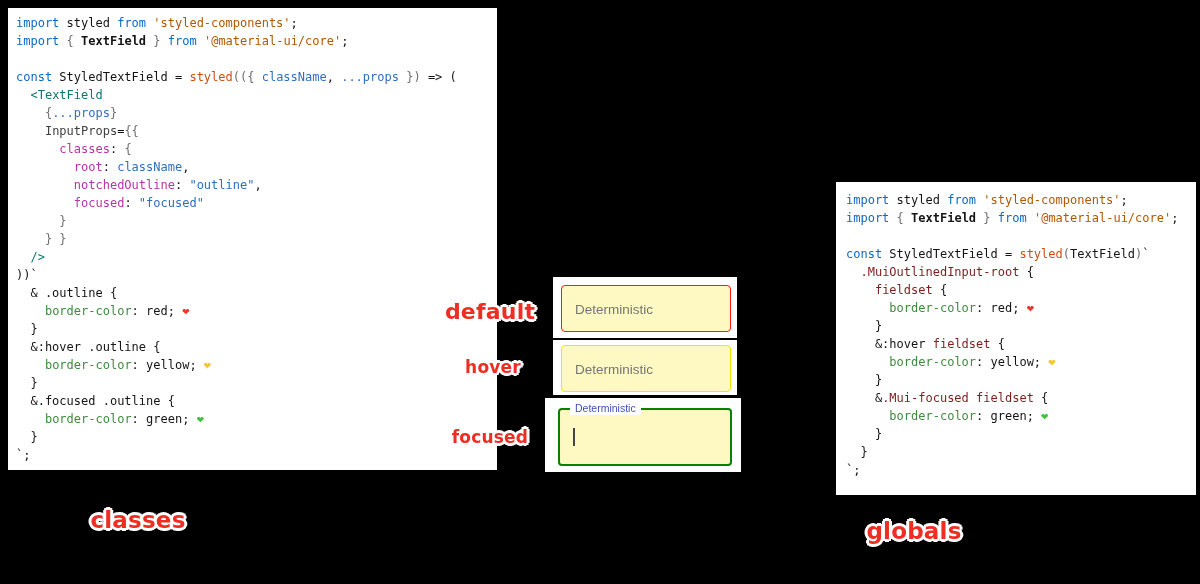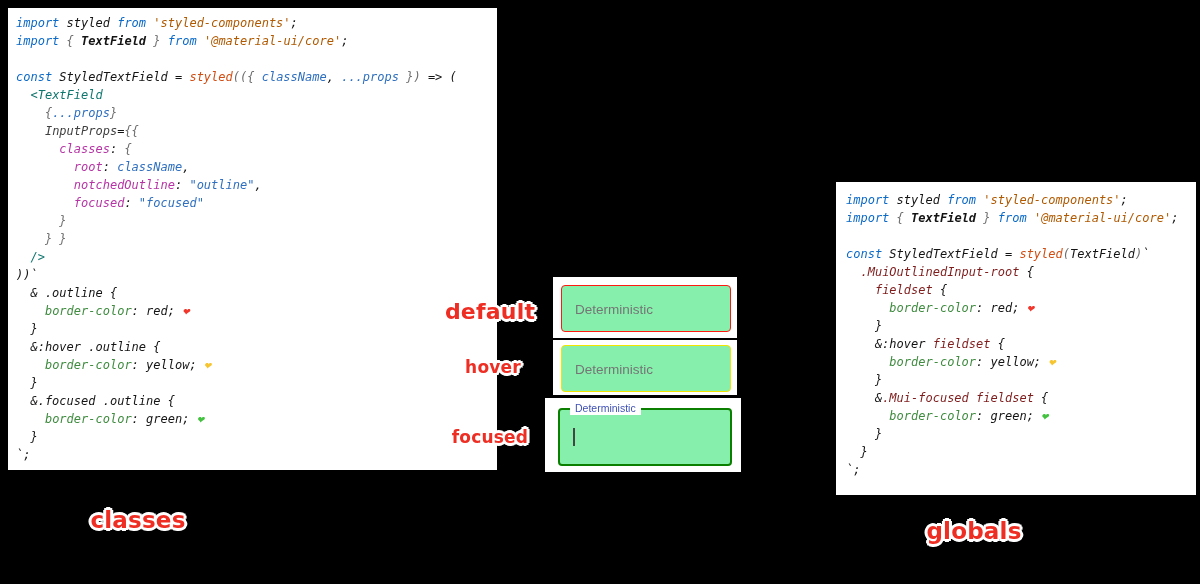--- a/index.html
+++ b/index.html
@@ -9,21 +9,21 @@
   }
 
   
   .code-panel {
     position:absolute; background:#fff; box-sizing:border-box;
     font-family:"DejaVu Sans Mono", monospace;
     font-size:12px; line-height:18px; color:#111; white-space:pre;
   }
   #code-left  { left:8px;   top:8px;   width:489px; height:462px; padding:6px 8px; }
   #code-right { left:836px; top:182px; width:360px; height:313px; padding:9px 10px; }
-  .cl { height:18px;font-style:italic; }
+  .cl { height:18px; }
 
   .tok-k   { color:#0b69c7; }            
   .tok-s   { color:#b05900; }            
   .tok-sb  { color:#2e6fbf; }            
   .tok-fn  { color:#d14d12; }            
   .tok-cm  { color:#0f766e; }            
   .tok-g   { color:#404040; }            
   .tok-key { color:#b634a5; }            
   .tok-id  { color:#2e6fbf; }            
   .tok-pu  { color:#6e6e6e; }            
@@ -34,21 +34,21 @@
   .tok-hr  { color:var(--heart-red,#f2362b); }
   .tok-hy  { color:var(--heart-yellow,#f7c52f); }
   .tok-hg  { color:var(--heart-green,#43c240); }
 
   
   .field-card { position:absolute; background:#fff; }
   #card-default { left:553px; top:277px; width:184px; height:61px; }
   #card-hover   { left:553px; top:340px; width:184px; height:55px; }
   #card-focused { left:545px; top:398px; width:196px; height:74px; }
 
-  .mui-field { position:absolute; border-radius:4px; background:#86efac; }
+  .mui-field { position:absolute; border-radius:4px; background:#fef9c3; }
   #field-default { left:8px;  top:8px;  width:168px; height:45px; border:1px solid var(--border-red,#ff1a10); }
   #field-hover   { left:8px;  top:5px;  width:168px; height:45px; border:1px solid var(--border-yellow,#f2e500); }
   #field-focused { left:13px; top:10px; width:170px; height:54px; border:2px solid var(--border-green,#0b8000); }
 
   .rest-label {
     position:absolute; left:13px; top:50%; transform:translateY(-50%);
     color:var(--rest-label-gray,#757575); font-size:13.5px;
     font-family:"Liberation Sans", sans-serif;
   }
   .notch-label {
@@ -69,21 +69,21 @@
     text-shadow:
       -2px -2px 0 #fff, 0 -2px 0 #fff, 2px -2px 0 #fff,
       -2px  0   0 #fff, 2px  0   0 #fff,
       -2px  2px 0 #fff, 0  2px 0 #fff, 2px 2px 0 #fff,
       -3px  0   0 #fff, 3px 0 0 #fff, 0 3px 0 #fff, 0 -3px 0 #fff;
   }
   #ann-default { left:430px; top:299px; width:120px; font-size:22px; }
   #ann-hover   { left:433px; top:357px; width:120px; font-size:17px; }
   #ann-focused { left:430px; top:427px; width:120px; font-size:17px; }
   #ann-classes { left:48px;  top:507px; width:180px; font-size:23px; }
-  #ann-globals { left:884px; top:518px; width:180px; font-size:23px; }
+  #ann-globals { left:824px; top:518px; width:180px; font-size:23px; }
 </style>
 </head>
 <body>
 
 <div class="stage">
 
   <div class="code-panel" id="code-left"><div class="cl"><span class="tok-k">import</span><span class="tok-pl"> styled </span><span class="tok-k">from</span><span class="tok-pl"> </span><span class="tok-s">'styled-components'</span><span class="tok-pl">;</span></div><div class="cl"><span class="tok-k">import</span><span class="tok-pl"> </span><span class="tok-pu">{</span><span class="tok-pl"> </span><span class="tok-b">TextField</span><span class="tok-pl"> </span><span class="tok-pu">}</span><span class="tok-pl"> </span><span class="tok-k">from</span><span class="tok-pl"> </span><span class="tok-s">'@material-ui/core'</span><span class="tok-pl">;</span></div><div class="cl">&nbsp;</div><div class="cl"><span class="tok-k">const</span><span class="tok-pl"> StyledTextField = </span><span class="tok-fn">styled</span><span class="tok-pu">((</span><span class="tok-pu">{</span><span class="tok-pl"> </span><span class="tok-id">className</span><span class="tok-pl">, </span><span class="tok-id">...props</span><span class="tok-pl"> </span><span class="tok-pu">}</span><span class="tok-pu">)</span><span class="tok-pl"> =&gt; (</span></div><div class="cl"><span class="tok-pl">  </span><span class="tok-cm">&lt;TextField</span></div><div class="cl"><span class="tok-pl">    </span><span class="tok-pu">{</span><span class="tok-id">...props</span><span class="tok-pu">}</span></div><div class="cl"><span class="tok-pl">    </span><span class="tok-g">InputProps</span><span class="tok-pl">=</span><span class="tok-pu">{{</span></div><div class="cl"><span class="tok-pl">      </span><span class="tok-key">classes</span><span class="tok-pl">: </span><span class="tok-pu">{</span></div><div class="cl"><span class="tok-pl">        </span><span class="tok-key">root</span><span class="tok-pl">: </span><span class="tok-id">className</span><span class="tok-pl">,</span></div><div class="cl"><span class="tok-pl">        </span><span class="tok-key">notchedOutline</span><span class="tok-pl">: </span><span class="tok-sb">"outline"</span><span class="tok-pl">,</span></div><div class="cl"><span class="tok-pl">        </span><span class="tok-key">focused</span><span class="tok-pl">: </span><span class="tok-sb">"focused"</span></div><div class="cl"><span class="tok-pl">      </span><span class="tok-pu">}</span></div><div class="cl"><span class="tok-pl">    </span><span class="tok-pu">} }</span></div><div class="cl"><span class="tok-pl">  </span><span class="tok-cm">/&gt;</span></div><div class="cl"><span class="tok-pl">))`</span></div><div class="cl"><span class="tok-pl">  &amp; .outline {</span></div><div class="cl"><span class="tok-pl">    </span><span class="tok-cp">border-color</span><span class="tok-pl">: red; </span><span class="tok-hr">❤</span></div><div class="cl"><span class="tok-pl">  }</span></div><div class="cl"><span class="tok-pl">  &amp;:hover .outline {</span></div><div class="cl"><span class="tok-pl">    </span><span class="tok-cp">border-color</span><span class="tok-pl">: yellow; </span><span class="tok-hy">❤</span></div><div class="cl"><span class="tok-pl">  }</span></div><div class="cl"><span class="tok-pl">  &amp;.focused .outline {</span></div><div class="cl"><span class="tok-pl">    </span><span class="tok-cp">border-color</span><span class="tok-pl">: green; </span><span class="tok-hg">❤</span></div><div class="cl"><span class="tok-pl">  }</span></div><div class="cl"><span class="tok-pl">`;</span></div></div>
 
   <div class="code-panel" id="code-right"><div class="cl"><span class="tok-k">import</span><span class="tok-pl"> styled </span><span class="tok-k">from</span><span class="tok-pl"> </span><span class="tok-s">'styled-components'</span><span class="tok-pl">;</span></div><div class="cl"><span class="tok-k">import</span><span class="tok-pl"> </span><span class="tok-pu">{</span><span class="tok-pl"> </span><span class="tok-b">TextField</span><span class="tok-pl"> </span><span class="tok-pu">}</span><span class="tok-pl"> </span><span class="tok-k">from</span><span class="tok-pl"> </span><span class="tok-s">'@material-ui/core'</span><span class="tok-pl">;</span></div><div class="cl">&nbsp;</div><div class="cl"><span class="tok-k">const</span><span class="tok-pl"> StyledTextField = </span><span class="tok-fn">styled</span><span class="tok-pu">(</span><span class="tok-pl">TextField</span><span class="tok-pu">)</span><span class="tok-pl">`</span></div><div class="cl"><span class="tok-pl">  </span><span class="tok-sel">.MuiOutlinedInput-root</span><span class="tok-pl"> {</span></div><div class="cl"><span class="tok-pl">    </span><span class="tok-sel">fieldset</span><span class="tok-pl"> {</span></div><div class="cl"><span class="tok-pl">      </span><span class="tok-cp">border-color</span><span class="tok-pl">: red; </span><span class="tok-hr">❤</span></div><div class="cl"><span class="tok-pl">    }</span></div><div class="cl"><span class="tok-pl">    &amp;:hover </span><span class="tok-sel">fieldset</span><span class="tok-pl"> {</span></div><div class="cl"><span class="tok-pl">      </span><span class="tok-cp">border-color</span><span class="tok-pl">: yellow; </span><span class="tok-hy">❤</span></div><div class="cl"><span class="tok-pl">    }</span></div><div class="cl"><span class="tok-pl">    &amp;</span><span class="tok-sel">.Mui-focused</span><span class="tok-pl"> </span><span class="tok-sel">fieldset</span><span class="tok-pl"> {</span></div><div class="cl"><span class="tok-pl">      </span><span class="tok-cp">border-color</span><span class="tok-pl">: green; </span><span class="tok-hg">❤</span></div><div class="cl"><span class="tok-pl">    }</span></div><div class="cl"><span class="tok-pl">  }</span></div><div class="cl"><span class="tok-pl">`;</span></div></div>
 

